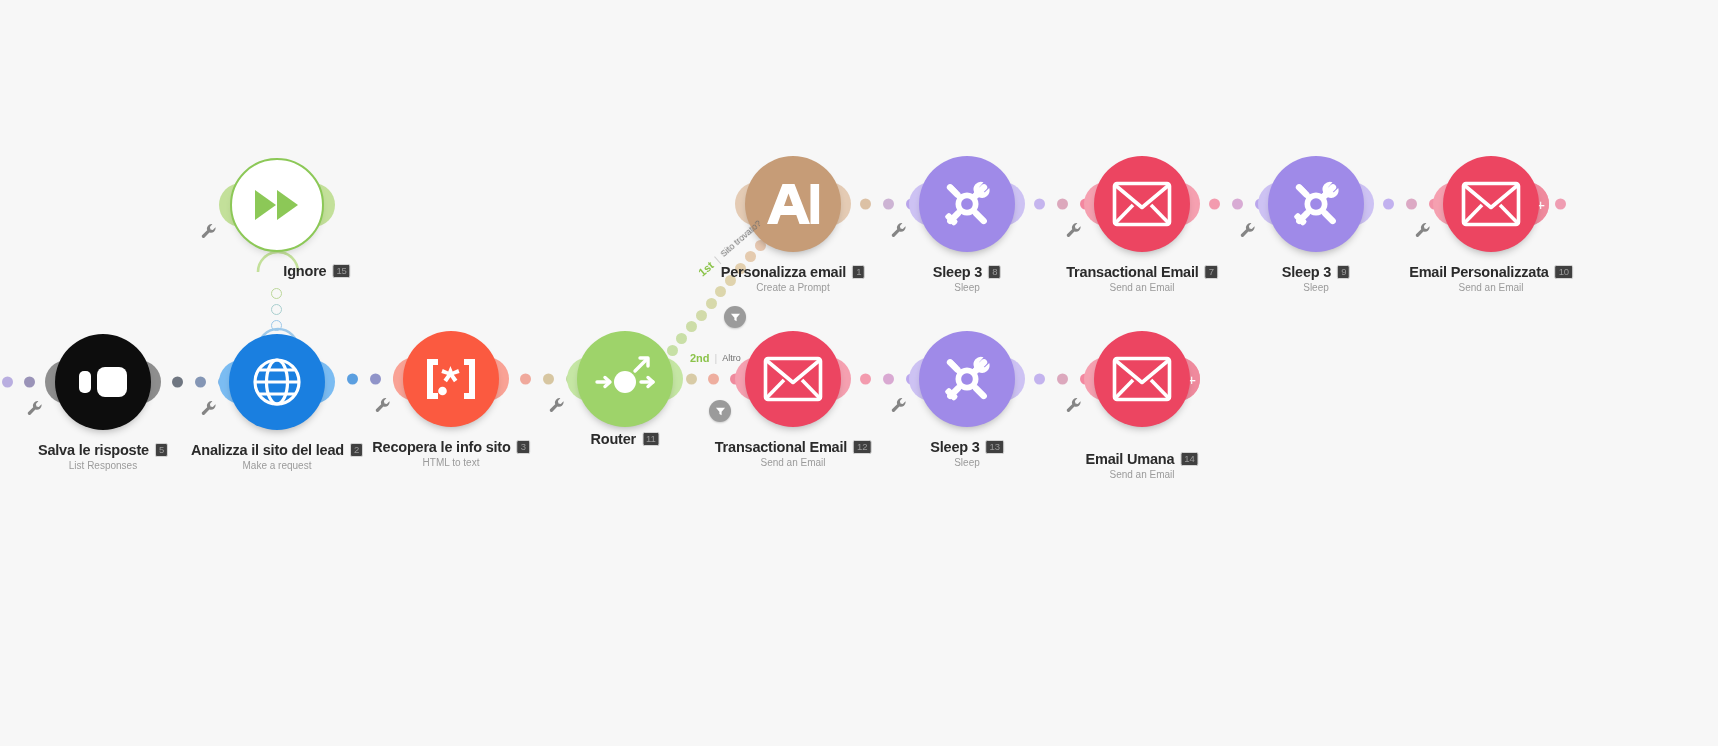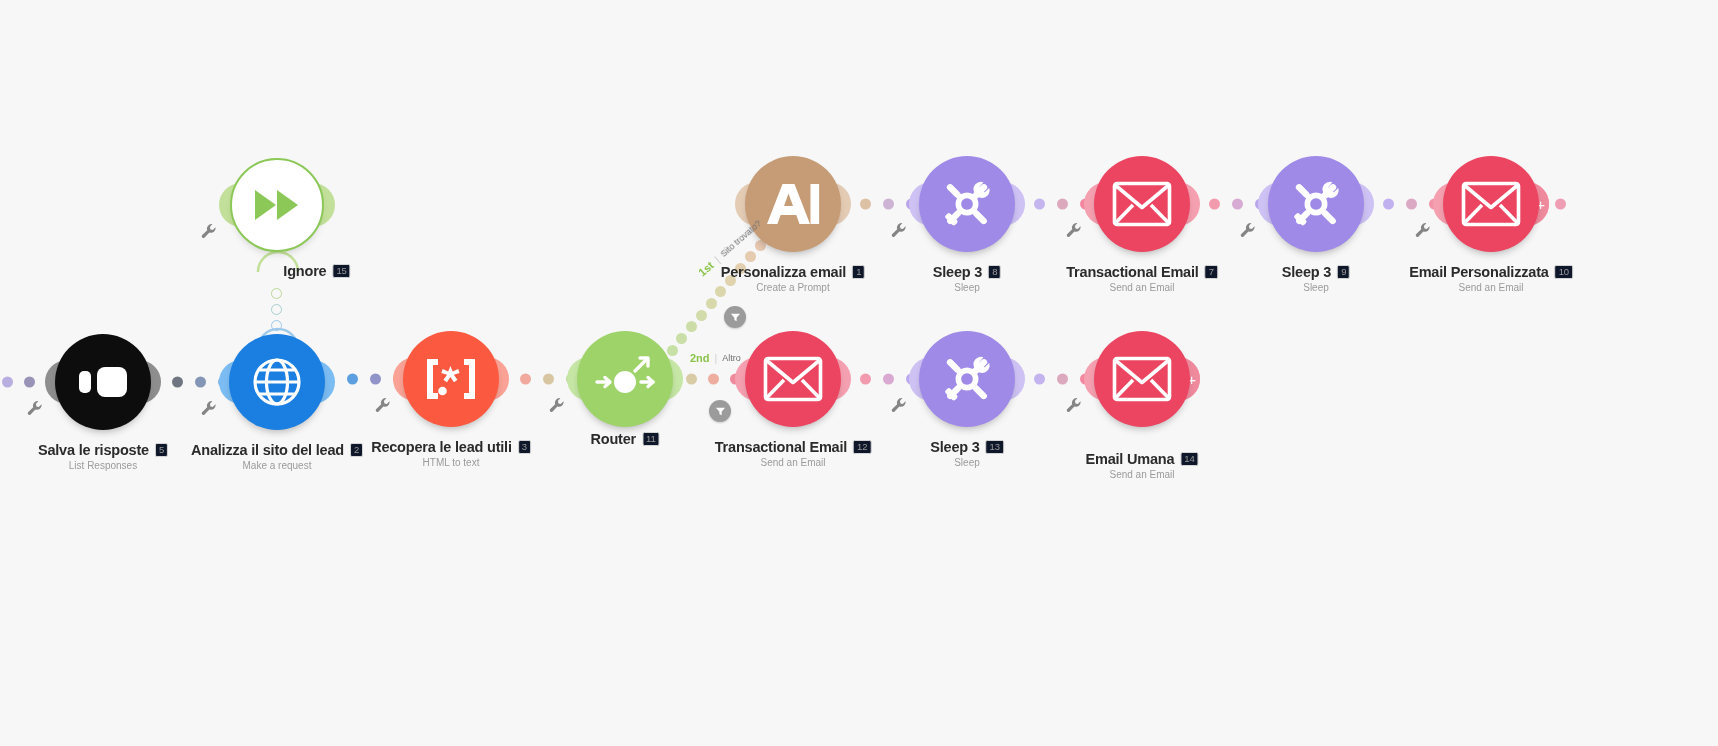--- a/index.html
+++ b/index.html
@@ -44,21 +44,21 @@
     z-index:6;
   }
   .title{
     font-size:14.5px;font-weight:bold;color:#2b2b2b;
     letter-spacing:-.2px;
     display:flex;align-items:center;justify-content:center;gap:6px;
   }
   .idx{
     font-size:9.5px;font-weight:normal;color:#9a9a9a;
     border:1px solid #d5d5d5;border-radius:2px;
-    padding:0px 3px;line-height:12px;background:#0f172a;
+    padding:0px 3px;line-height:12px;background:#404040;
   }
   .subtitle{font-size:10px;color:#9b9b9b;margin-top:2px;}
 
   
   .dots{position:absolute;display:flex;align-items:center;gap:9px;z-index:1;}
   .dot{width:11px;height:11px;border-radius:50%;}
 
   .wrench{position:absolute;width:16px;height:16px;z-index:3;opacity:.72;}
   .wrench svg{width:100%;height:100%;display:block;}
 
@@ -180,21 +180,21 @@
           <svg width="58" height="44" viewBox="0 0 58 44" fill="#fff">
             <path d="M16 2 H5 V42 H16 V36 H11 V8 H16 Z"></path>
             <path d="M42 2 H53 V42 H42 V36 H47 V8 H42 Z"></path>
             <circle cx="20.5" cy="34" r="4.3"></circle>
             <path d="M29 8 l2.6 6.6 6.4-2.9 1.6 4.6 -6.7 2 4.2 5.7 -4 2.9 -4.1-5.9 -4.1 5.9 -4-2.9 4.2-5.7 -6.7-2 1.6-4.6 6.4 2.9z" transform="translate(3.5,2) scale(0.86)"></path>
            </svg>
         </span>
       </div>
       <div class="label" style="top: 60px;">
         <div class="title">
-          <span>Recopera le lead utili</span>
+          <span>Recopera le info sito</span>
           <span class="idx">3</span>
         </div>
         <div class="subtitle">HTML to text</div>
       </div>
     </div>
     <span class="wrench" style="left: 375px; top: 397px;"><span class="icon"><svg viewBox="0 0 16 16" fill="#5a5a5a">
           <path d="M11.4 1.1a4.6 4.6 0 0 0-5.2 6.1L1.3 12.1a1.6 1.6 0 0 0 2.3 2.3l4.8-4.9a4.6 4.6 0 0 0 6.1-5.2l-2.7 2.7-2.3-.6-.6-2.3z"></path>
         </svg></span></span>
     <div class="node" style="left: 625px; top: 379px;">
       <span class="port left" style="background: rgb(197, 230, 164); left: -58px;"></span>

